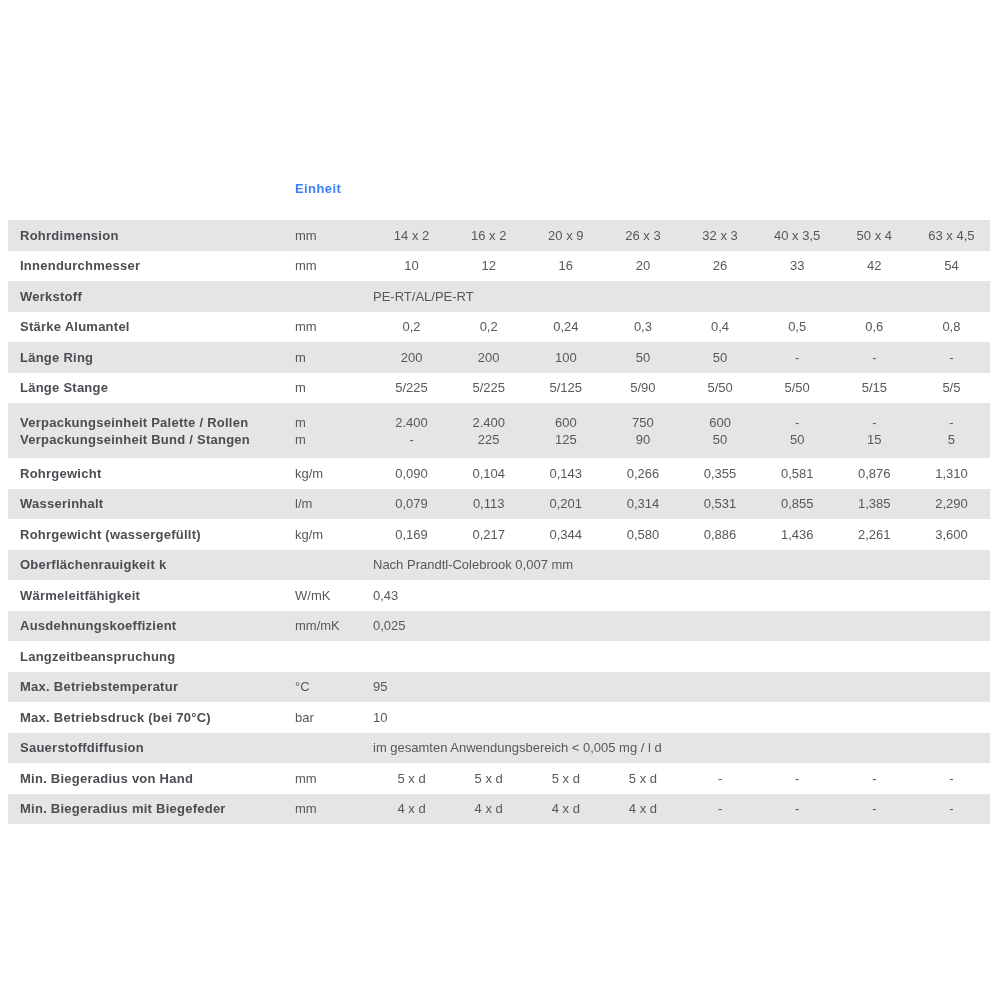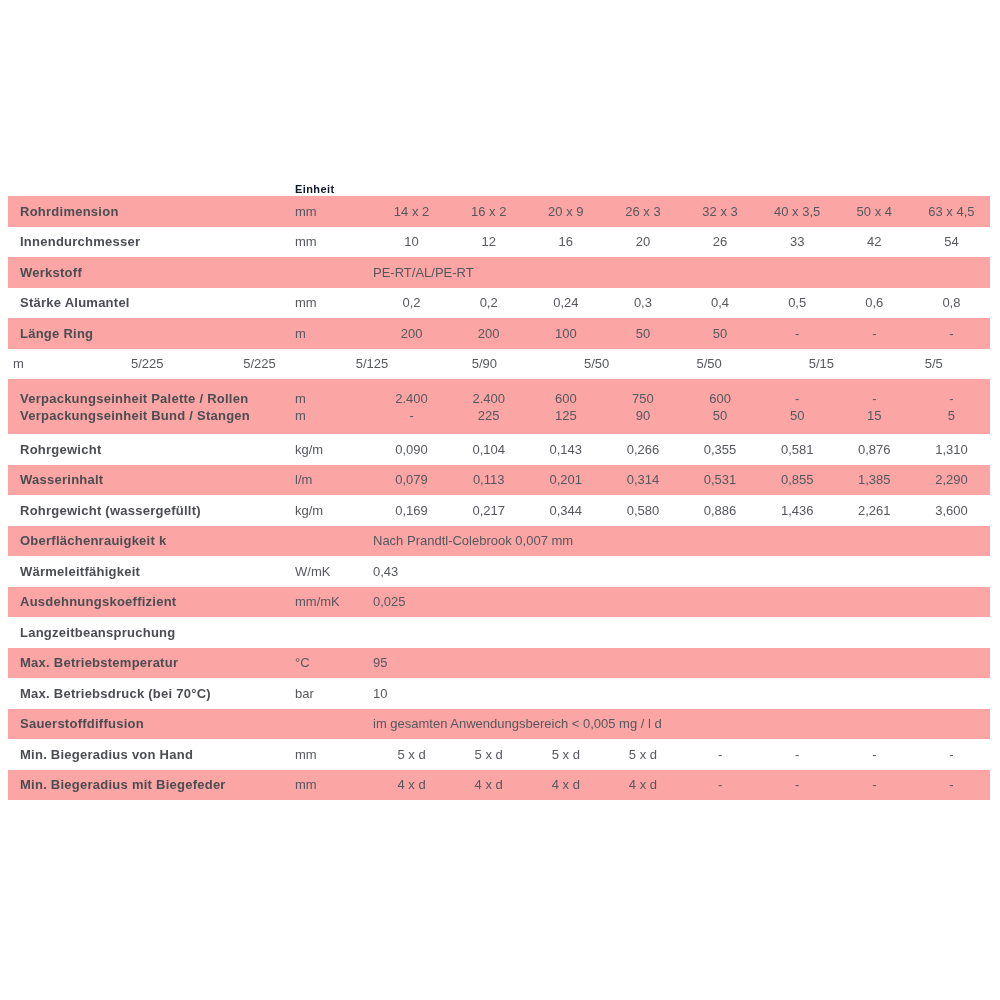--- a/index.html
+++ b/index.html
@@ -22,33 +22,34 @@
   .table-wrap {
     position: absolute;
     left: 8px;
     top: 182px;
     width: 982px;
   }
   .unit-header {
     padding-left: 287px;
     height: 14px;
     line-height: 14px;
-    font-size: 11px;
+    margin-bottom: 24px;
+    font-size: 13px;
     font-weight: bold;
     letter-spacing: 0.4px;
-    color: #0f172a;
+    color: #3b82f6;
   }
   .row {
     display: flex;
     align-items: center;
     height: 30.5px;
     font-size: 13px;
     color: #56585d;
   }
-  .row.stripe { background: #fca5a5; }
+  .row.stripe { background: #e5e5e5; }
   .row.double { height: 55px; }
   .cell-label {
     width: 282px;
     padding-left: 12px;
     box-sizing: border-box;
     font-weight: bold;
     letter-spacing: 0.25px;
     color: #4b4d52;
     line-height: 17px;
   }
@@ -132,20 +133,21 @@
           <div class="cell-value">200</div>
           <div class="cell-value">200</div>
           <div class="cell-value">100</div>
           <div class="cell-value">50</div>
           <div class="cell-value">50</div>
           <div class="cell-value">-</div>
           <div class="cell-value">-</div>
           <div class="cell-value">-</div>
         </div>
         <div class="row">
+          <div class="cell-label">Länge Stange</div>
           <div class="cell-unit">m</div>
           <div class="cell-value">5/225</div>
           <div class="cell-value">5/225</div>
           <div class="cell-value">5/125</div>
           <div class="cell-value">5/90</div>
           <div class="cell-value">5/50</div>
           <div class="cell-value">5/50</div>
           <div class="cell-value">5/15</div>
           <div class="cell-value">5/5</div>
         </div>

